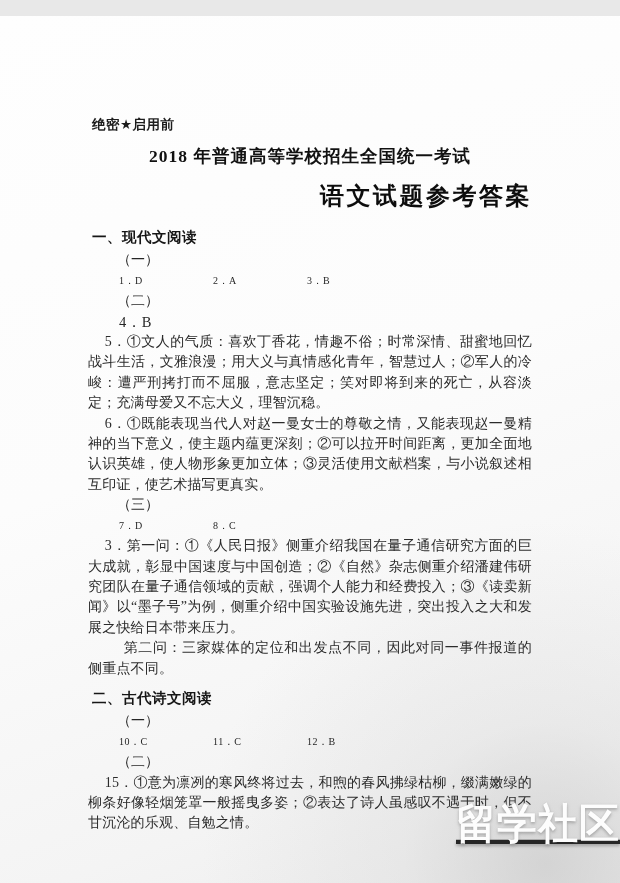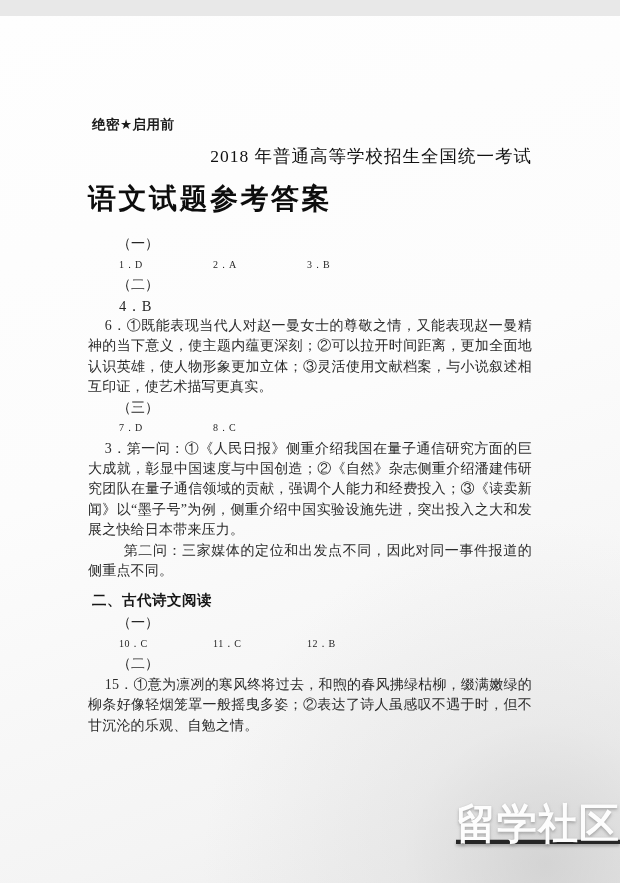--- a/index.html
+++ b/index.html
@@ -27,31 +27,31 @@
   }
   .secret {
     font-family: "Liberation Sans", "DejaVu Sans", sans-serif;
     font-weight: bold;
     font-size: 13.5px;
     letter-spacing: 0.5px;
     color: #1d1d1d;
     margin: 0 0 10px 4px;
   }
   .title-exam {
-    text-align: right;
-    font-weight: normal;
+    text-align: center;
+    font-weight: bold;
     font-size: 17.5px;
     letter-spacing: 1px;
     color: #111;
     margin: 0 0 4px 0;
   }
   .title-doc {
-    text-align: left;
+    text-align: right;
     font-weight: bold;
-    font-size: 28px;
+    font-size: 24px;
     letter-spacing: 2.5px;
     color: #0d0d0d;
     margin: 12px 0 16px 0;
   }
   .sec-heading {
     font-family: "Liberation Sans", "DejaVu Sans", sans-serif;
     font-weight: bold;
     font-size: 14.5px;
     color: #161616;
     margin: 10px 0 3px 4px;
@@ -124,33 +124,35 @@
 <body>
 
 <div class="scan-page">
   <div class="content">
 
     <div class="secret">绝密★启用前</div>
 
     <div class="title-exam">2018 年普通高等学校招生全国统一考试</div>
     <div class="title-doc">语文试题参考答案</div>
 
+    <div class="sec-heading">一、现代文阅读</div>
 
     <div class="sub-label">（一）</div>
 
     <div class="answer-row">
       <span class="ans">1．D</span>
       <span class="ans">2．A</span>
       <span class="ans">3．B</span>
     </div>
 
     <div class="sub-label">（二）</div>
 
     <div class="single-ans">4．B</div>
 
+    <p class="para indent-1">5．①文人的气质：喜欢丁香花，情趣不俗；时常深情、甜蜜地回忆战斗生活，文雅浪漫；用大义与真情感化青年，智慧过人；②军人的冷峻：遭严刑拷打而不屈服，意志坚定；笑对即将到来的死亡，从容淡定；充满母爱又不忘大义，理智沉稳。</p>
 
     <p class="para indent-1">6．①既能表现当代人对赵一曼女士的尊敬之情，又能表现赵一曼精神的当下意义，使主题内蕴更深刻；②可以拉开时间距离，更加全面地认识英雄，使人物形象更加立体；③灵活使用文献档案，与小说叙述相互印证，使艺术描写更真实。</p>
 
     <div class="sub-label">（三）</div>
 
     <div class="answer-row">
       <span class="ans">7．D</span>
       <span class="ans">8．C</span>
     </div>
 

